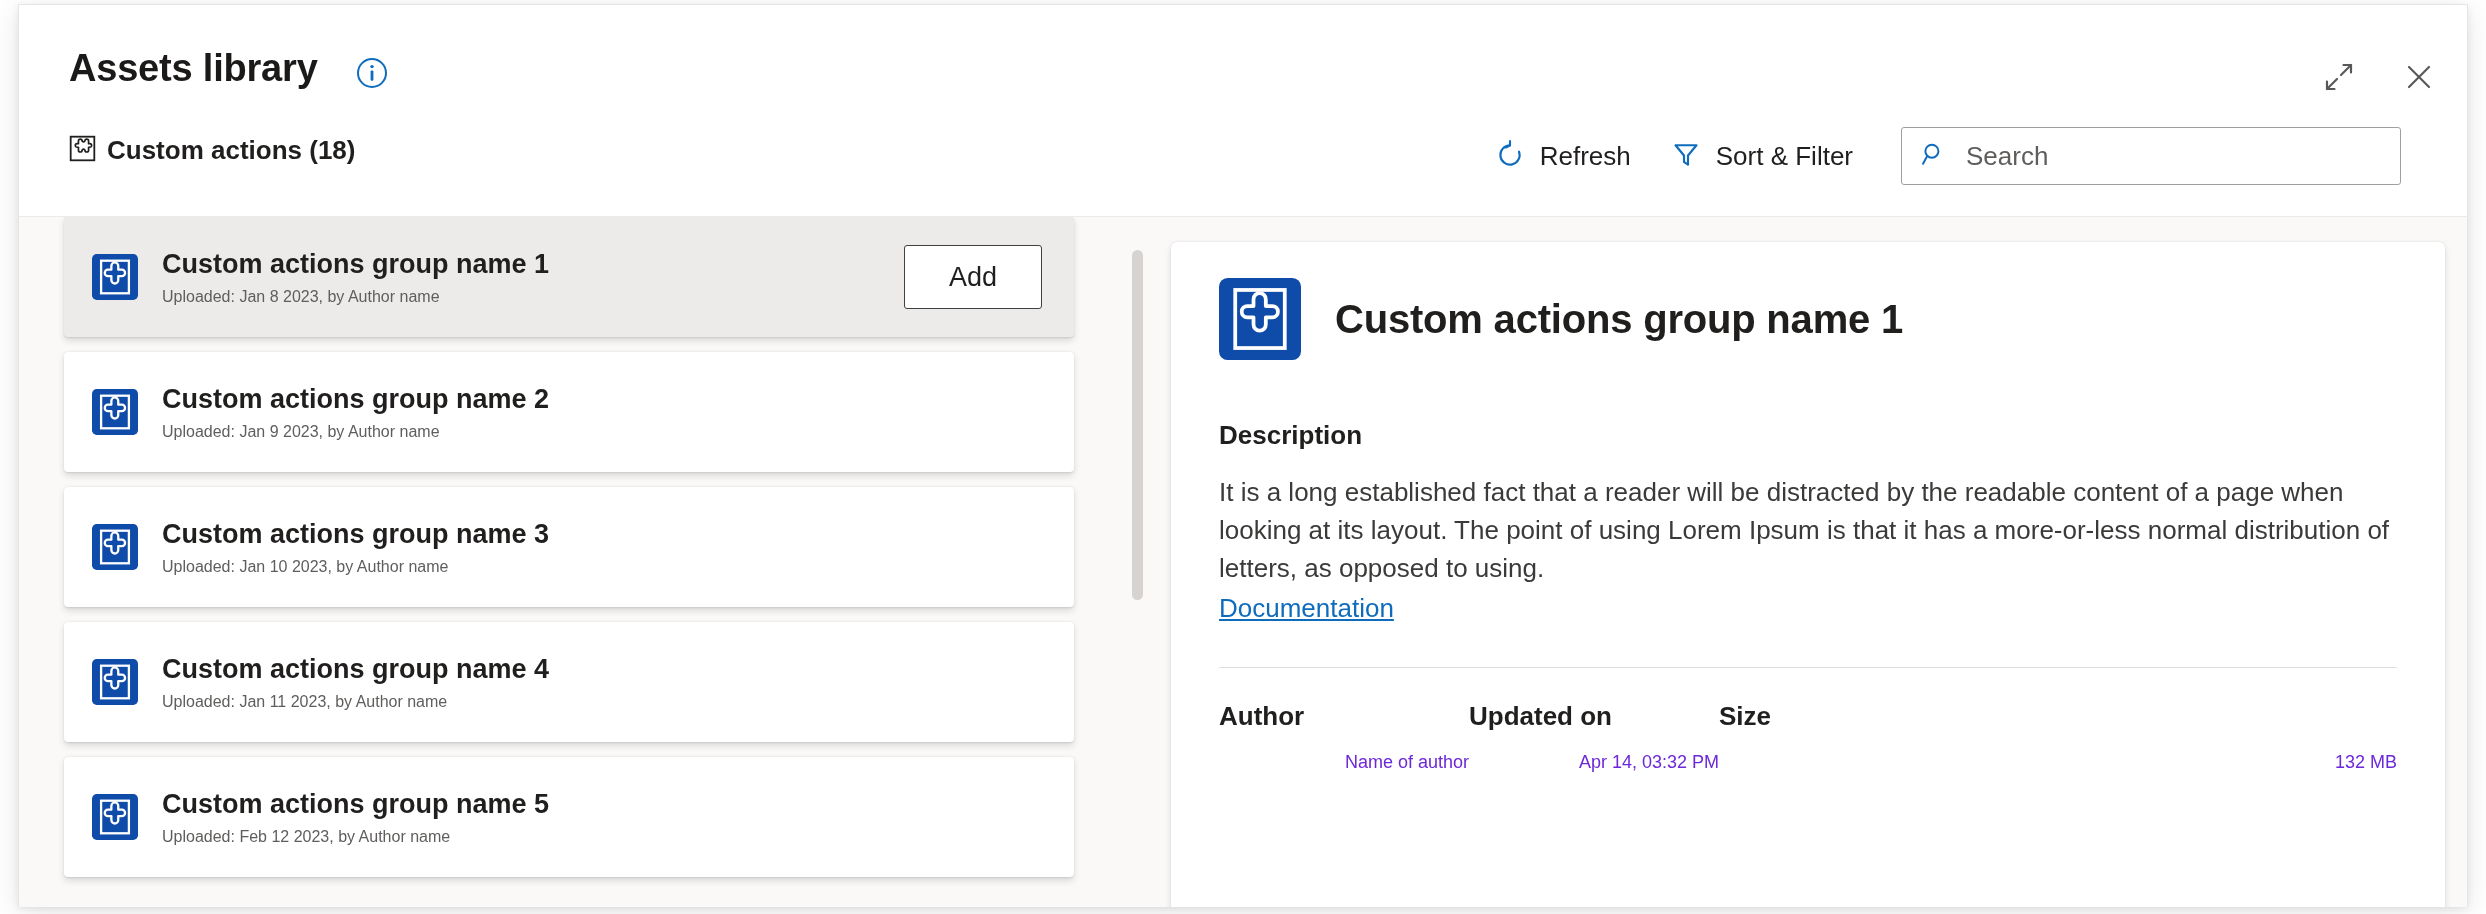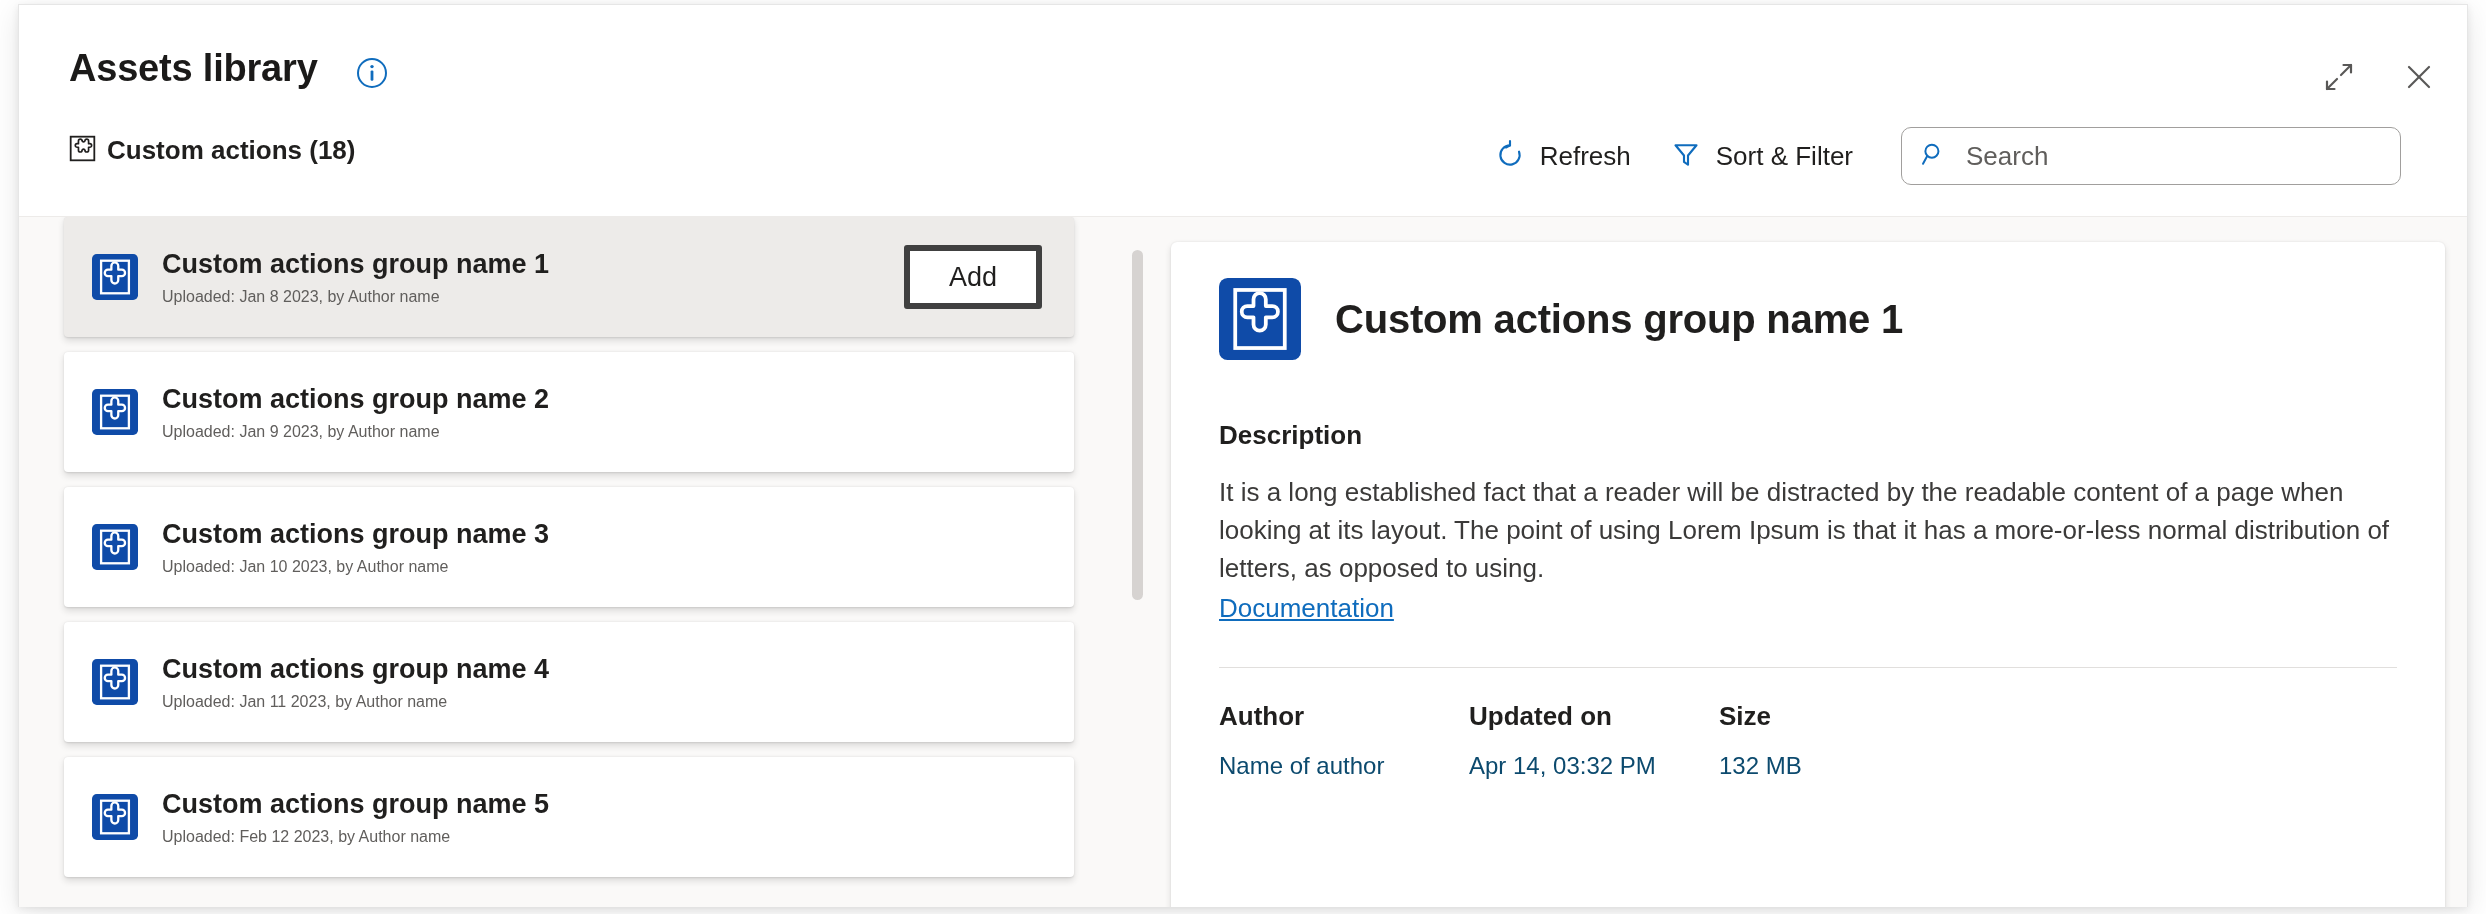--- a/index.html
+++ b/index.html
@@ -118,21 +118,21 @@
   }
   .search-box {
     display: flex;
     align-items: center;
     gap: 18px;
     width: 500px;
     height: 58px;
     margin-left: 28px;
     padding: 0 18px;
     border: 1px solid #a19f9d;
-    border-radius: 10px;
+    border-radius: 3px;
     background: #ffffff;
     box-sizing: border-box;
     cursor: text;
   }
   .search-input {
     border: none;
     outline: none;
     background: transparent;
     font-family: inherit;
     font-size: 26px;
@@ -205,21 +205,21 @@
     font-size: 16px;
     color: #605e5c;
     line-height: 1.2;
     white-space: nowrap;
   }
   .add-btn {
     flex: 0 0 auto;
     min-width: 138px;
     height: 64px;
     background: #ffffff;
-    border: 6px solid #404040;
+    border: 1px solid #404040;
     border-radius: 3px;
     font-family: inherit;
     font-size: 27px;
     color: #201f1e;
     cursor: pointer;
   }
 
   
   .scroll-track {
     position: absolute;
@@ -301,22 +301,23 @@
     display: grid;
     grid-template-columns: 250px 250px 1fr;
     row-gap: 20px;
   }
   .meta-head {
     font-size: 26px;
     font-weight: 600;
     color: #201f1e;
   }
   .meta-val {
-    font-size: 24px;
-    color: #0c4a6e;
+    font-size: 18px;
+    color: #6d28d9;
+    text-align: right;
   }
 </style>
 </head>
 <body>
 
 <div class="dialog">
 
   <div class="title-row">
     <div class="dialog-title">Assets library</div>
 

